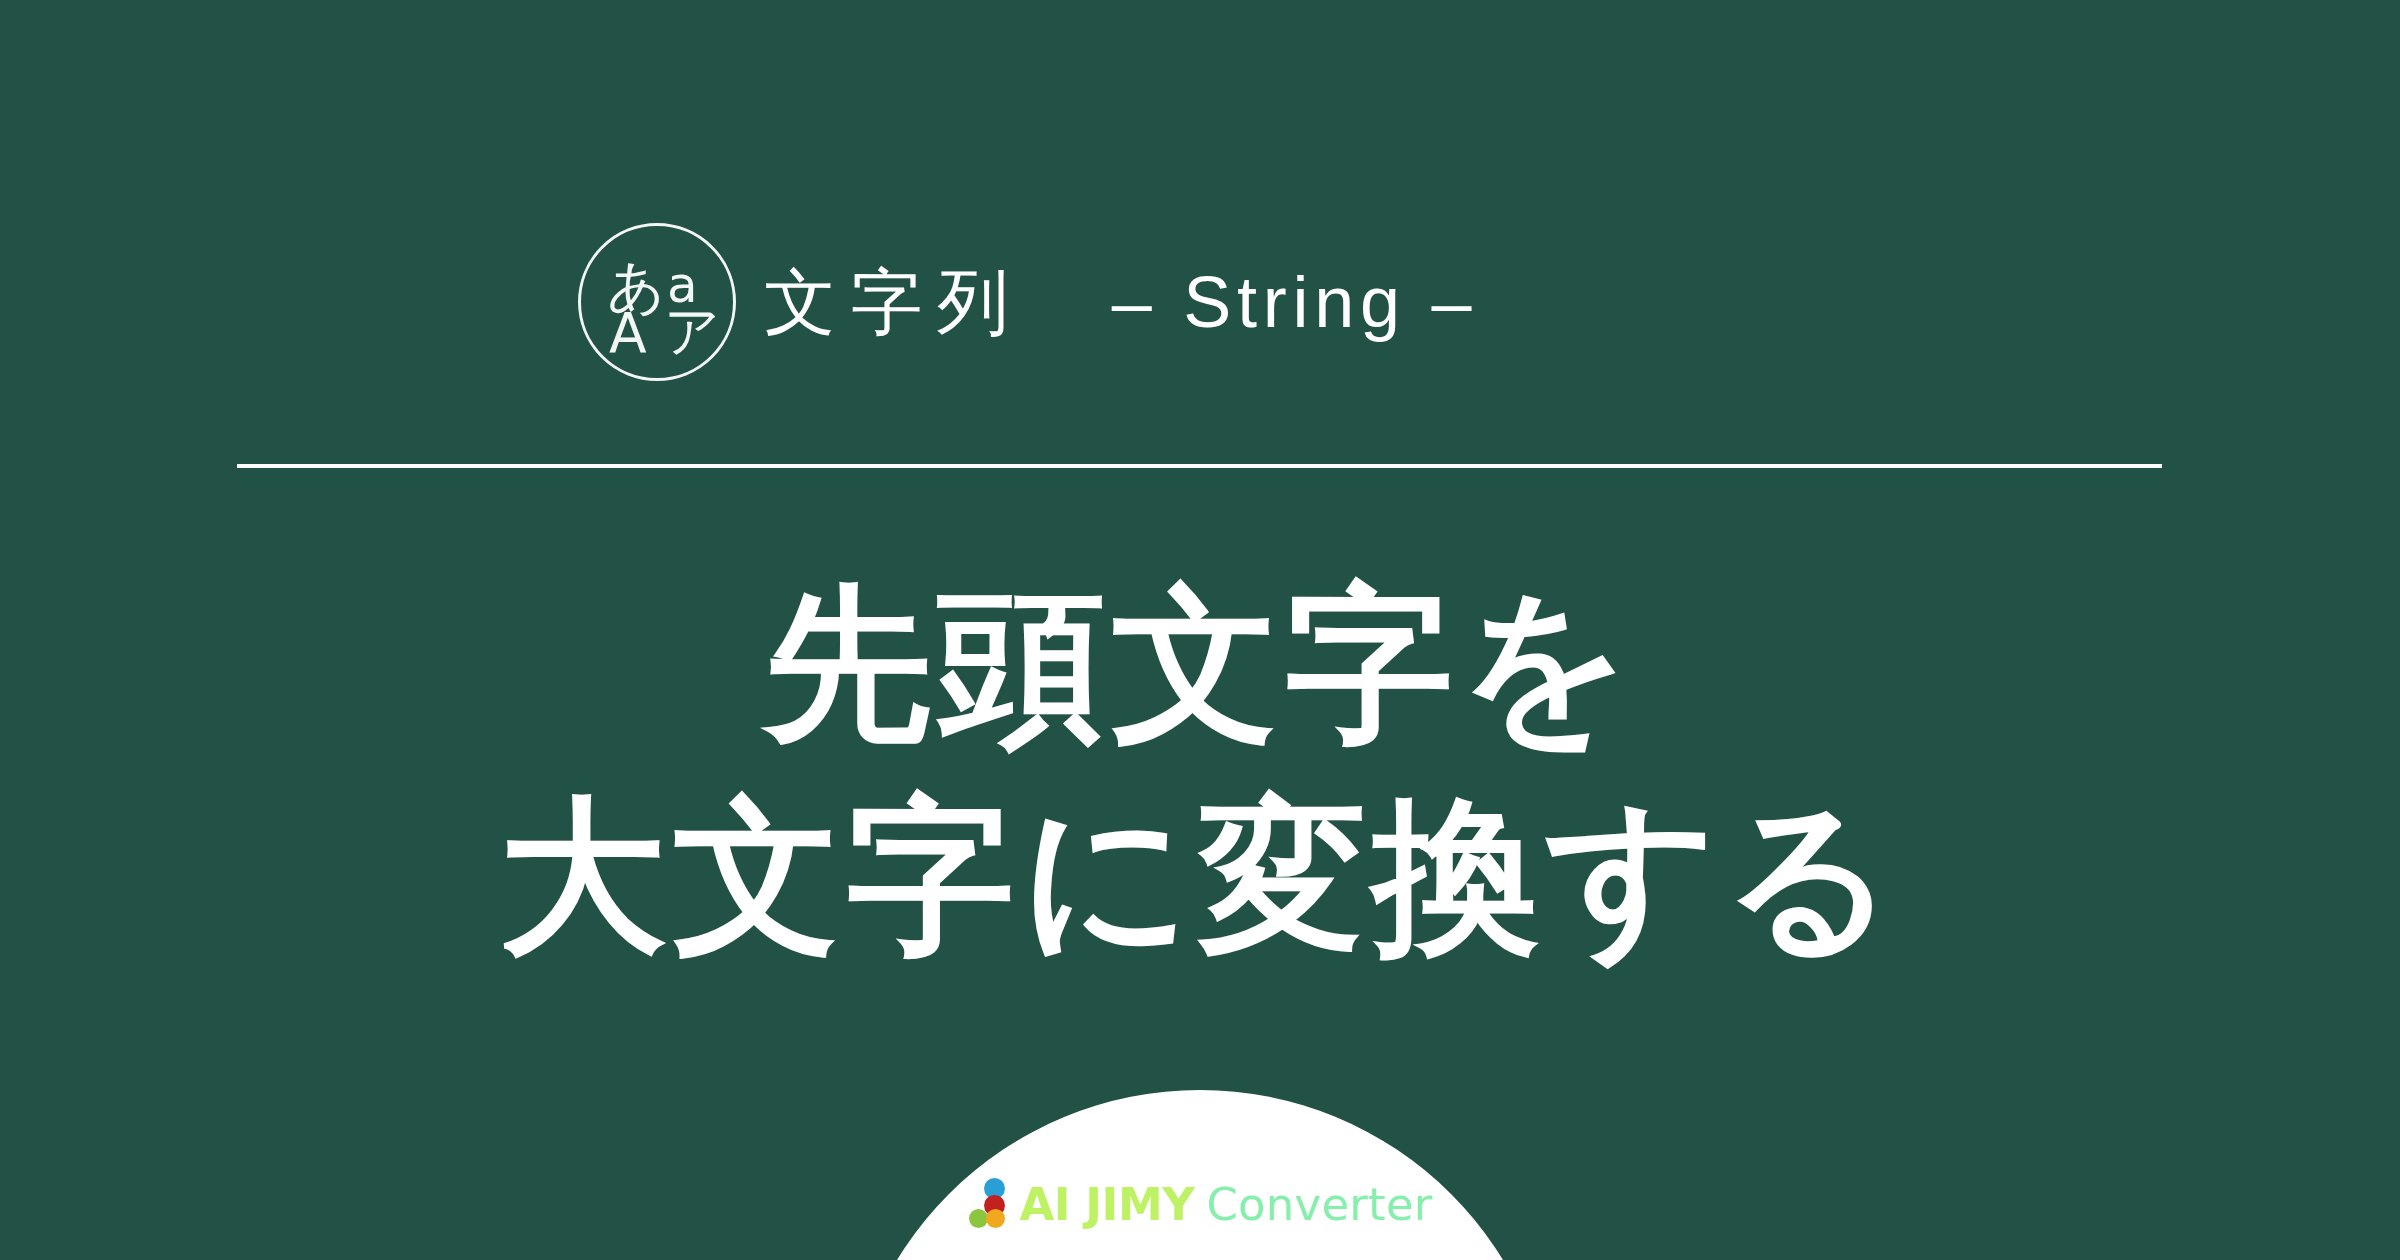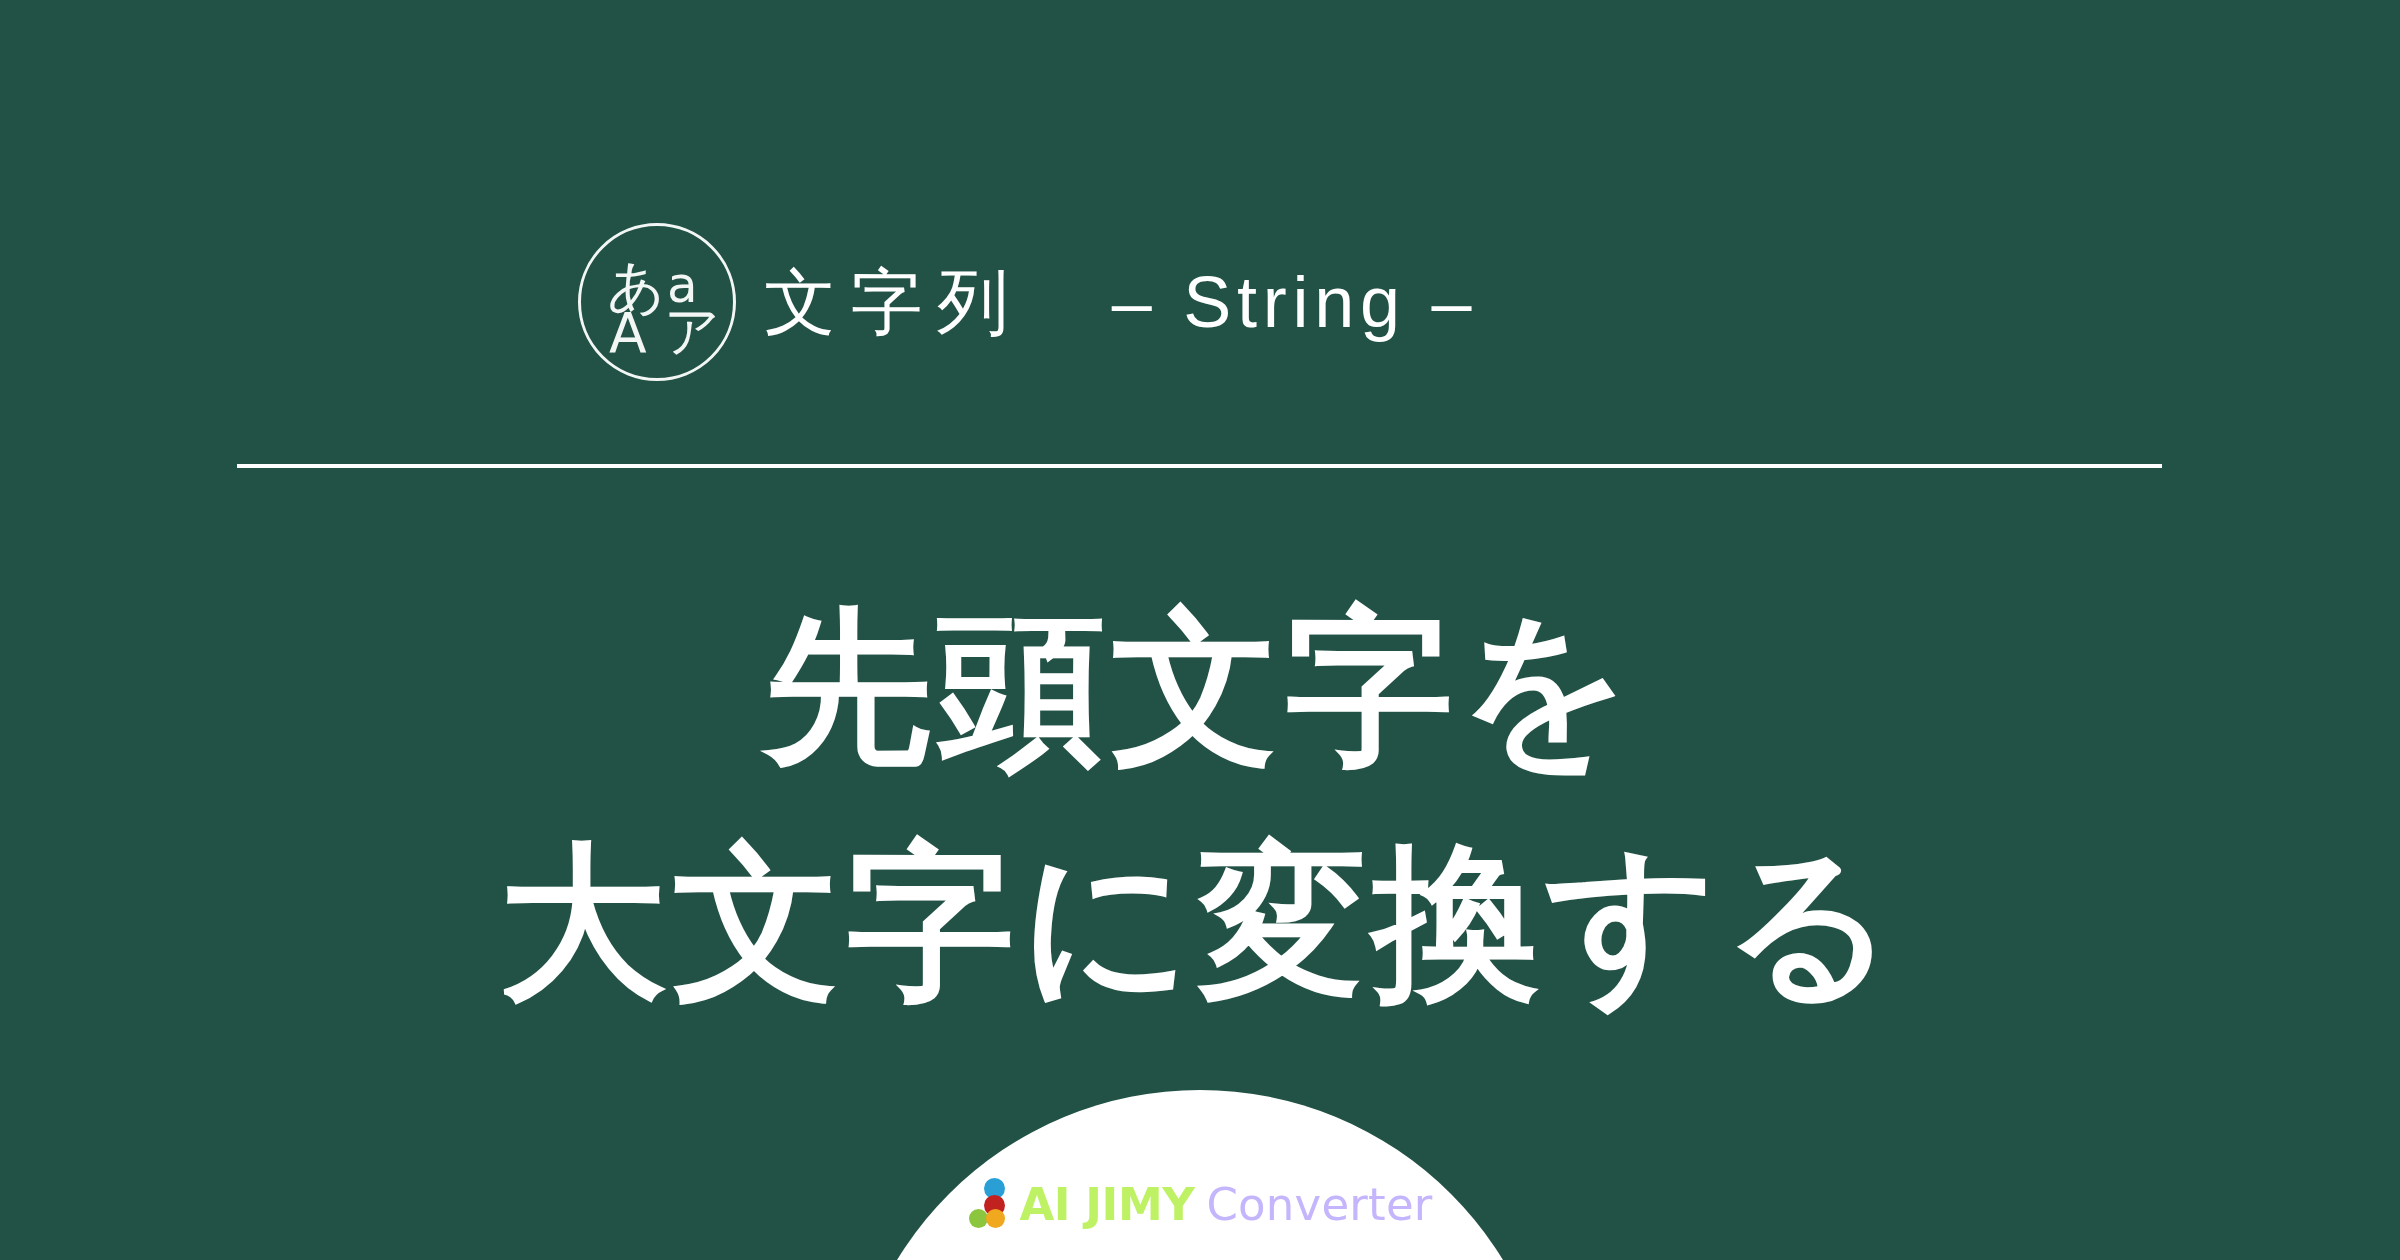--- a/index.html
+++ b/index.html
@@ -83,21 +83,21 @@
     top: 560px;
     width: 2400px;
     text-align: center;
     color: #ffffff;
     font-size: 168px;
     font-weight: 700;
     line-height: 1.26;
     letter-spacing: 0.035em;
     font-family: "DejaVu Sans", "Liberation Sans", sans-serif;
   }
-  #headline .hl-line { display: block; white-space: nowrap; margin-top: 23px; }
+  #headline .hl-line { display: block; white-space: nowrap; }
 
   
   #brand-disc {
     position: absolute;
     left: 845px;
     top: 1090px;
     width: 710px;
     height: 710px;
     background: #ffffff;
     border-radius: 50%;
@@ -178,17 +178,17 @@
   <div id="brand-disc" style="background: rgb(255, 255, 255);"></div>
 
   <div id="brand-lockup">
     <div id="brand-dots">
       <span class="dot dot-blue" style="background: rgb(42, 159, 214);"></span>
       <span class="dot dot-red" style="background: rgb(193, 34, 31);"></span>
       <span class="dot dot-green" style="background: rgb(140, 198, 63);"></span>
       <span class="dot dot-orange" style="background: rgb(240, 168, 30);"></span>
     </div>
     <div id="brand-text">
-      <span class="brand-ai" style="color: #bef264;">AI JIMY</span><span class="brand-conv" style="color: #c4b5fd;">Converter</span>
+      <span class="brand-ai" style="color: #bef264;">AI JIMY</span><span class="brand-conv" style="color: #86efac;">Converter</span>
     </div>
   </div>
 
 </div>
 
 </body></html>

